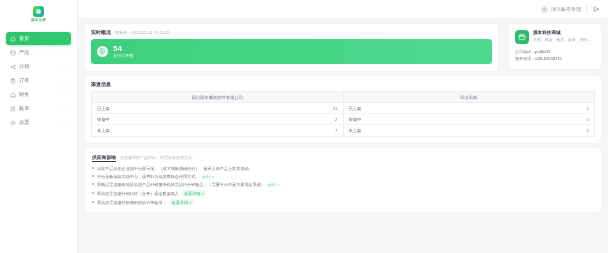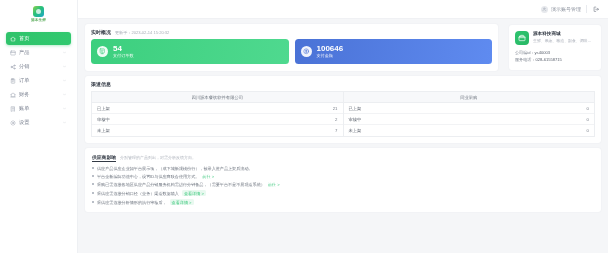--- a/index.html
+++ b/index.html
@@ -82,21 +82,21 @@
   .logout-btn svg { width: 6.5px; height: 6.5px; display: block; stroke: #6f7682; }
 
   .content { flex: 1; padding: 5px 7px 0 7px; overflow: hidden; }
 
   .card {
     background: #ffffff; border-radius: 3px;
     box-shadow: 0 0 2px rgba(20,30,60,.06);
   }
 
   
-  .row1 { display: flex; gap: 11px; align-items: center; }
+  .row1 { display: flex; gap: 11px; align-items: flex-start; }
   .panel-stats { flex: 1; padding: 5px 6px 7px 6px; }
   .sec-head { display: flex; align-items: baseline; gap: 4px; margin-bottom: 4px; }
   .sec-title { font-size: 5px; font-weight: 700; color: #333a45; white-space: nowrap; }
   .sec-sub { font-size: 4.1px; color: #a9aeb8; white-space: nowrap; }
 
   .stats { display: flex; gap: 6px; }
   .stat {
     flex: 1; height: 25px; border-radius: 3.5px;
     display: flex; align-items: center; padding: 0 6px; gap: 5px;
     cursor: pointer;
@@ -314,32 +314,20 @@
                     <rect x="4" y="3" width="16" height="15" rx="2"></rect>
                     <path d="M8 21h8M12 18v3"></path>
                     <path d="M8 8h8M8 12h5"></path>
                   </svg>
                 </span>
                 <span class="txt">
                   <span class="val">54</span>
                   <span class="cap">支付订单数</span>
                 </span>
               </div>
-              <div class="stat stat-blue">
-                <span class="circ">
-                  <svg viewBox="0 0 24 24" fill="none" stroke="#4a72d6" stroke-width="2" stroke-linecap="round" stroke-linejoin="round">
-                    <circle cx="12" cy="12" r="9"></circle>
-                    <path d="M12 7v10M9.5 9.5h5M9.5 14.5h5"></path>
-                  </svg>
-                </span>
-                <span class="txt">
-                  <span class="val">100646</span>
-                  <span class="cap">支付金额</span>
-                </span>
-              </div>
             </div>
         </section>
 
         <section class="card panel-org">
           <div class="org-top">
             <div class="org-logo">
               <svg viewBox="0 0 24 24" fill="none" stroke="#fff" stroke-width="2" stroke-linecap="round" stroke-linejoin="round">
                 <rect x="3" y="7" width="18" height="13" rx="2"></rect>
                 <path d="M3 11h18"></path>
                   <path d="M8 7V4h8v3"></path>

